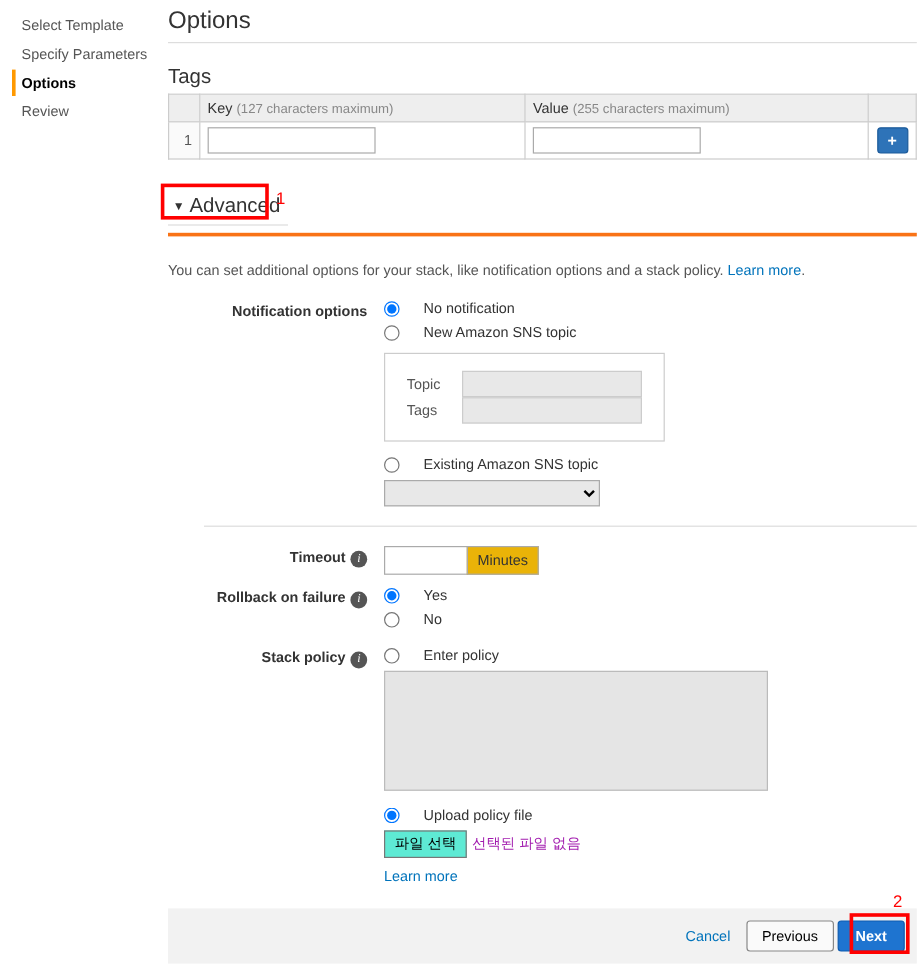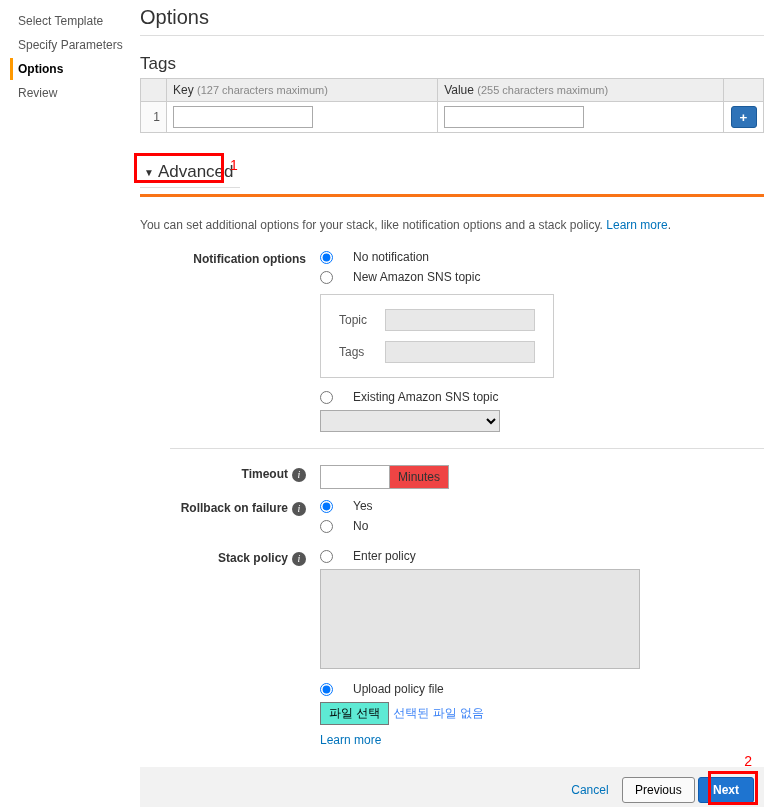--- a/index.html
+++ b/index.html
@@ -29,31 +29,31 @@
   .annot-num { position: absolute; color: #ff0000; font-size: 14px; top: 0; left: 90px; }
 
   .form-area { padding: 10px 0 0 30px; }
   .form-row { display: flex; margin-bottom: 10px; }
   .form-label { width: 150px; text-align: right; padding-right: 14px; font-weight: bold; color: #333; padding-top: 2px; }
   .form-label .info { display:inline-block; width:14px; height:14px; border-radius:50%; background:#555; color:#fff; font-size:10px; text-align:center; line-height:14px; margin-left:4px; font-weight: normal; font-family: serif; font-style: italic;}
   .form-body { flex: 1; }
   .radio-line { margin-bottom: 6px; color: #333; display:flex; align-items:center; gap:20px;}
   .radio-line input[type=radio]{margin:0;}
   .sub-box { border: 1px solid #ccc; padding: 14px 18px; margin: 4px 0 12px 0; display: inline-block; }
-  .sub-box .sub-row { display:flex; align-items:center; margin-bottom:10px; }
+  .sub-box .sub-row { display:flex; align-items:center; }
   .sub-box .sub-row:last-child{margin-bottom:0;}
   .sub-box label { width: 46px; color:#555; }
   .sub-box input[type=text]{ width:150px; height:22px; background:#e8e8e8; border:1px solid #ccc; }
   select.sns { width: 180px; height: 22px; background:#e8e8e8; border:1px solid #aaa; }
   .timeout-row input[type=text]{ width:70px; height:24px; border:1px solid #aaa; }
-  .unit-badge { display:inline-block; border:1px solid #aaa; background:#ef4444; height:24px; line-height:22px; padding:0 8px; margin-left:-1px; vertical-align:top;}
+  .unit-badge { display:inline-block; border:1px solid #aaa; background:#eab308; height:24px; line-height:22px; padding:0 8px; margin-left:-1px; vertical-align:top;}
   textarea.policy { width: 320px; height: 100px; background:#e5e5e5; border:1px solid #bbb; resize:none; }
   .file-wrap { margin-top:4px; }
   .file-btn { border:1px solid #777; background:#5eead4; padding:2px 8px; font-size:12px; cursor:pointer; font-family:inherit;}
-  .file-txt { color:#3b82f6; margin-left:4px; }
+  .file-txt { color:#a21caf; margin-left:4px; }
   .learn-sub { color:#0073bb; text-decoration:none; display:inline-block; margin-top:8px; }
 
   hr.div { border:none; border-top:1px solid #ddd; margin: 16px 0; }
 
   .footer { background:#f2f2f2; padding:10px 10px; margin-top:20px; text-align:right; position:relative;}
   .footer a.cancel { color:#0073bb; text-decoration:none; margin-right:10px; }
   .btn { border:1px solid #888; background:#fafafa; padding:5px 12px; border-radius:3px; cursor:pointer; font-size:12px;}
   .btn.primary { background:#1e74d0; color:#fff; border-color:#0d5bb0; font-weight:bold; padding:5px 14px;}
   .annot2-box { position:absolute; border:3px solid #ff0000; right:6px; top:4px; width:50px; height:34px; pointer-events:none;}
   .annot2-num { position:absolute; color:#ff0000; right:12px; top:-14px; font-size:14px;}

